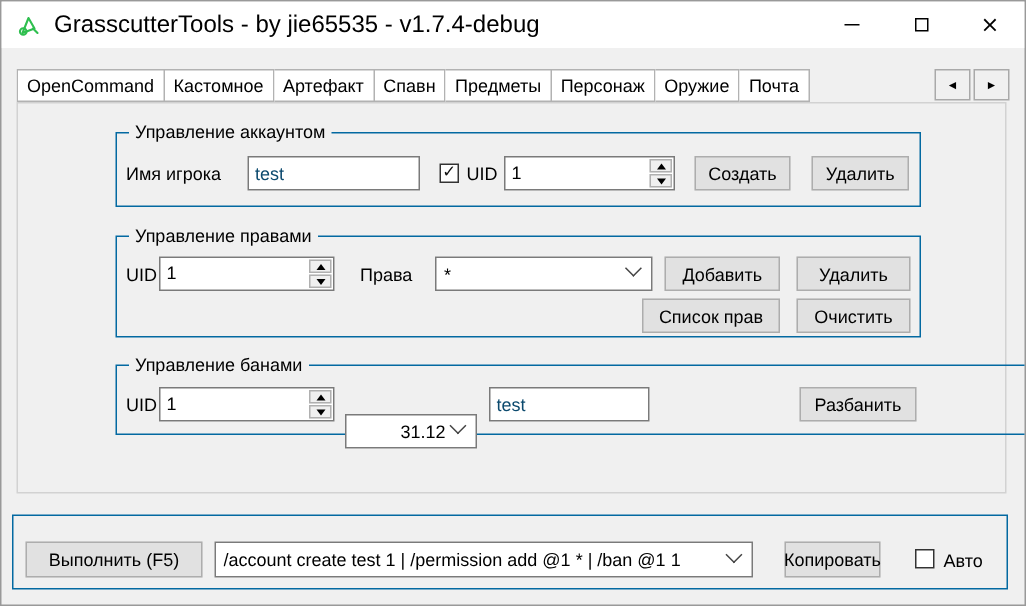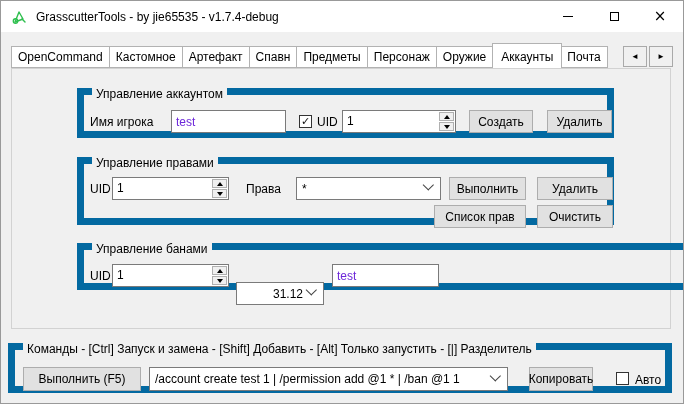--- a/index.html
+++ b/index.html
@@ -5,21 +5,21 @@
   html,body{margin:0;padding:0;background:#d8d8d8;}
   *{box-sizing:border-box;}
   .window{
     position:relative;width:684px;height:404px;background:#f0f0f0;
     border:1px solid #999;font-family:"Liberation Sans","DejaVu Sans",sans-serif;
     font-size:12px;color:#000;overflow:hidden;
   }
   
   .titlebar{position:absolute;left:0;top:0;right:0;height:31px;background:#fff;display:flex;align-items:center;}
   .app-icon{width:16px;height:16px;margin:0 9px 0 10px;flex:0 0 auto;}
-  .title-text{font-size:12px;white-space:nowrap;}
+  .title-text{font-size:16px;white-space:nowrap;}
   .caption-btns{margin-left:auto;display:flex;height:31px;}
   .cap-btn{width:46px;height:31px;display:flex;align-items:center;justify-content:center;}
   .glyph-min{width:10px;height:1px;background:#000;}
   .glyph-max{width:9px;height:9px;border:1px solid #000;}
   .glyph-close{font-size:15px;line-height:15px;font-family:"DejaVu Sans",sans-serif;}
   
   .tabstrip{position:absolute;left:10px;top:41px;width:612px;height:26px;display:flex;align-items:flex-end;overflow:hidden;}
   .tab{
     height:22px;background:#fff;border:1px solid #b2b2b2;border-left:none;
     padding:0 6px;display:flex;align-items:center;white-space:nowrap;flex:0 0 auto;
@@ -27,27 +27,27 @@
   .tab:first-child{border-left:1px solid #b2b2b2;}
   .tab.active{height:26px;border:1px solid #b2b2b2;border-bottom:none;margin:0 -1px -1px -1px;
     padding:0 8px;position:relative;z-index:3;background:#fff;}
   .tab-scroll{position:absolute;top:45px;width:24px;height:21px;background:#f0f0f0;border:1px solid #a9a9a9;
     display:flex;align-items:center;justify-content:center;font-size:8px;color:#000;z-index:4;}
   .tab-scroll.left{left:622px;}
   .tab-scroll.right{left:648px;}
   
   .tabpage{position:absolute;left:10px;top:67px;width:660px;height:261px;border:1px solid #d2d2d2;background:#f0f0f0;z-index:1;}
   
-  .grp{position:absolute;border:7px solid #0369a1;}
+  .grp{position:absolute;border:1px solid #0369a1;}
   .grp-title{position:absolute;top:-8px;left:8px;background:#f0f0f0;padding:0 4px;white-space:nowrap;}
   
   .btn{position:absolute;height:23px;background:#e1e1e1;border:1px solid #adadad;
     display:flex;align-items:center;justify-content:center;white-space:nowrap;}
   .tb{position:absolute;height:23px;background:#fff;border:1px solid #7a7a7a;
-    font-family:inherit;font-size:12px;padding:0 4px;color:#6d28d9;}
+    font-family:inherit;font-size:12px;padding:0 4px;color:#0c4a6e;}
   input.tb{outline:none;}
   .combo{position:absolute;height:23px;background:#fff;border:1px solid #7a7a7a;
     display:flex;align-items:center;padding:0 3px 0 5px;overflow:hidden;}
   .combo .txt{flex:1;white-space:nowrap;overflow:hidden;}
   .chev{flex:0 0 auto;width:8px;height:8px;border-left:1px solid #444;border-bottom:1px solid #444;
     transform:rotate(-45deg) translate(1px,-2px);margin:0 4px 3px 4px;}
   .spin{position:absolute;height:23px;background:#fff;border:1px solid #7a7a7a;display:flex;}
   .spin .spin-val{flex:1;padding:3px 0 0 4px;}
   .spin .spin-btns{width:17px;display:flex;flex-direction:column;padding:1px;gap:1px;}
   .spin .sb{flex:1;background:#f0f0f0;border:1px solid #b0b0b0;display:flex;align-items:center;justify-content:center;}
@@ -99,23 +99,20 @@
       </div>
     <div class="tab">
         <span>Предметы</span>
       </div>
     <div class="tab">
         <span>Персонаж</span>
       </div>
     <div class="tab">
         <span>Оружие</span>
       </div>
-    <div class="tab active">
-        <span>Аккаунты</span>
-      </div>
     <div class="tab">
         <span>Почта</span>
       </div>
   </div>
   <div class="tab-scroll left">
       <span>◄</span>
     </div>
   <div class="tab-scroll right">
       <span>►</span>
     </div>
@@ -162,21 +159,21 @@
               <span class="tri-down"></span>
             </span>
         </span>
       </div>
       <span class="lbl" style="left:162px;top:18px;text-align:center;">Права</span>
       <div class="combo" style="left:212px;top:13px;width:145px;">
         <span class="txt">*</span>
         <span class="chev"></span>
       </div>
       <div class="btn" style="left:365px;top:13px;width:77px;">
-        <span>Выполнить</span>
+        <span>Добавить</span>
       </div>
       <div class="btn" style="left:453px;top:13px;width:76px;">
         <span>Удалить</span>
       </div>
       <div class="btn" style="left:350px;top:41px;width:92px;">
         <span>Список прав</span>
       </div>
       <div class="btn" style="left:453px;top:41px;width:76px;">
         <span>Очистить</span>
       </div>
@@ -194,25 +191,27 @@
           <span class="sb">
               <span class="tri-down"></span>
             </span>
         </span>
       </div>
       <div class="combo" style="left:152px;top:32px;width:88px;padding-left:36px;">
         <span class="txt">31.12.2025</span>
         <span class="chev"></span>
       </div>
       <input class="tb" style="left: 248px; top: 14px; width: 107px;" value="test">
+      <div class="btn" style="left:455px;top:14px;width:78px;">
+        <span>Разбанить</span>
+      </div>
     </div>
   </div>
 
   <div class="grp" style="left:7px;top:342px;width:664px;height:50px;">
-    <span class="grp-title">Команды - [Ctrl] Запуск и замена - [Shift] Добавить - [Alt] Только запустить - [|] Разделитель</span>
     <div class="btn" style="left:8px;top:17px;width:118px;height:24px;">
       <span>Выполнить (F5)</span>
     </div>
     <div class="combo" style="left:134px;top:17px;width:359px;height:24px;">
       <span class="txt">/account create test 1 | /permission add @1 * | /ban @1 1</span>
       <span class="chev"></span>
     </div>
     <div class="btn" style="left:514px;top:17px;width:64px;height:24px;">
       <span>Копировать</span>
     </div>

